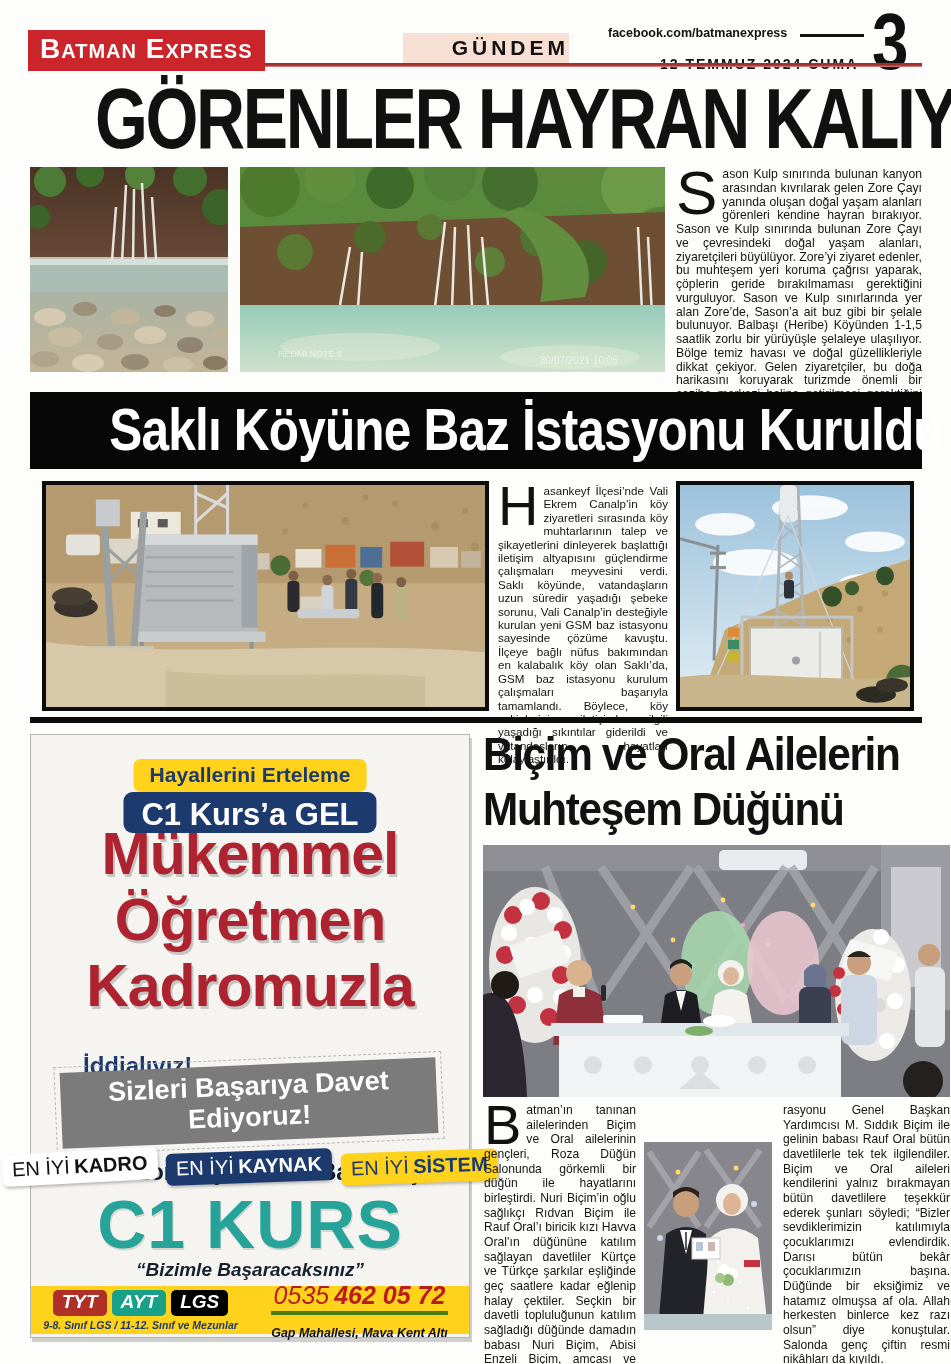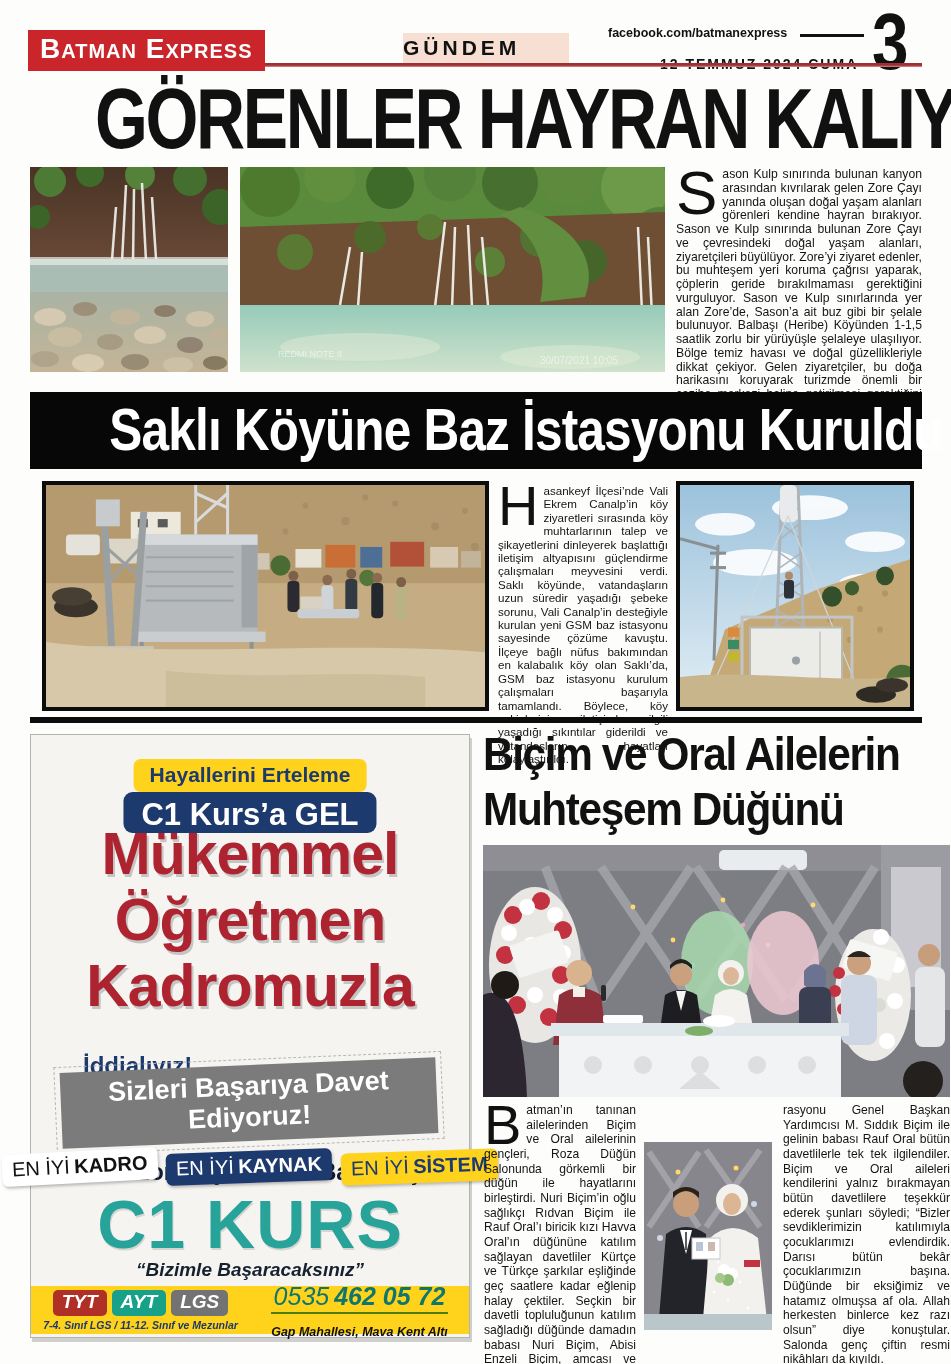--- a/index.html
+++ b/index.html
@@ -6,21 +6,21 @@
   .page{position:relative;width:951px;height:1364px;background:#fdfdfc;margin:0 auto;
         font-family:"Liberation Sans",sans-serif;overflow:hidden;color:#111;}
   .abs{position:absolute;}
 
   
   .logo{left:28px;top:30px;background:#c9252b;color:#fff;padding:3px 12px 6px;
         font-size:28px;font-weight:900;font-variant:small-caps;letter-spacing:1px;z-index:3;}
   .red-rule{left:28px;top:63px;width:894px;height:4px;
         background:linear-gradient(#9e2f33 55%,#d8908f);z-index:1;}
   .section-badge{left:403px;top:33px;width:166px;height:30px;background:#f8dfd3;
-        font-weight:700;font-size:21px;letter-spacing:4px;text-align:left;line-height:30px;z-index:2;}
+        font-weight:700;font-size:21px;letter-spacing:4px;text-align:right;line-height:30px;z-index:2;}
   .fb{left:608px;top:26px;font-size:12.5px;font-weight:700;}
   .fb-rule{left:800px;top:34px;width:64px;height:3px;background:#111;}
   .date{left:660px;top:56px;font-size:14px;font-weight:700;letter-spacing:2px;}
   .pagenum{left:868px;top:4px;font-size:80px;font-weight:900;line-height:76px;
         transform:scaleX(.82);transform-origin:50% 0;}
 
   
   .headline1{left:0;top:74px;width:951px;text-align:center;font-size:85px;font-weight:900;
         line-height:90px;letter-spacing:-3px;white-space:nowrap;transform:scaleX(.8);}
 
@@ -69,23 +69,23 @@
   .f2{background:#1d3a6e;color:#fff;transform:rotate(-2deg);}
   .f3{background:#ffd21c;color:#1d3a6e;transform:rotate(-2deg);}
   .ad-brand{top:455px;width:100%;text-align:center;color:#27a39a;font-size:68px;font-weight:900;
       letter-spacing:1px;line-height:68px;text-shadow:1px 2px 0 rgba(120,120,120,.25);}
   .ad-slogan{top:524px;width:100%;text-align:center;font-style:italic;font-weight:700;
       font-size:19px;color:#15212e;}
   .ad-bar{top:551px;left:0;width:438px;height:48px;background:#ffd21c;display:flex;align-items:center;}
   .ad-bar-col{width:50%;text-align:center;font-style:italic;}
   .exam-badges{display:flex;gap:5px;justify-content:center;}
   .exam-b{font-size:19px;font-weight:900;color:#fff;padding:1px 9px 3px;border-radius:5px;}
-  .e0{background:#b03028;}.e1{background:#17a189;}.e2{background:#737373;}
+  .e0{background:#b03028;}.e1{background:#17a189;}.e2{background:#000000;}
   .exam-note{font-size:10.5px;font-weight:700;color:#1d3a6e;margin-top:3px;}
-  .phone{display:inline-block;font-size:25px;color:#0f766e;border-bottom:2px solid #4d7c0f;
+  .phone{display:inline-block;font-size:25px;color:#b91c1c;border-bottom:4px solid #4d7c0f;
       padding:0 3px 1px;white-space:nowrap;}
   .phone .pfx{font-weight:500;margin-right:.2em;}
   .phone b{font-weight:900;}
   .address{font-size:12.5px;font-weight:700;color:#101010;margin-top:11px;}
 
   
   .headline3{left:483px;top:726px;width:470px;font-weight:900;}
   .headline3 div{font-size:47px;line-height:55px;letter-spacing:-1.5px;white-space:nowrap;
       transform:scaleX(.9);transform-origin:0 50%;}
   .photo5{left:483px;top:845px;width:467px;height:252px;}
@@ -402,21 +402,21 @@
     </div>
     <div class="abs ad-brand">C1 KURS</div>
     <div class="abs ad-slogan">“Bizimle Başaracaksınız”</div>
     <div class="abs ad-bar">
       <div class="ad-bar-col">
         <div class="exam-badges">
           <span class="exam-b e0">TYT</span>
           <span class="exam-b e1">AYT</span>
           <span class="exam-b e2">LGS</span>
         </div>
-        <div class="exam-note">7-4. Sınıf LGS / 11-12. Sınıf ve Mezunlar</div>
+        <div class="exam-note">9-8. Sınıf LGS / 11-12. Sınıf ve Mezunlar</div>
       </div>
       <div class="ad-bar-col">
         <span class="phone"><span class="pfx">0535</span><b>462 05 72</b></span>
         <div class="address">Gap Mahallesi, Mava Kent Altı</div>
       </div>
     </div>
   </div>
 
   <div class="abs headline3">
     <div>Biçim ve Oral Ailelerin</div>

